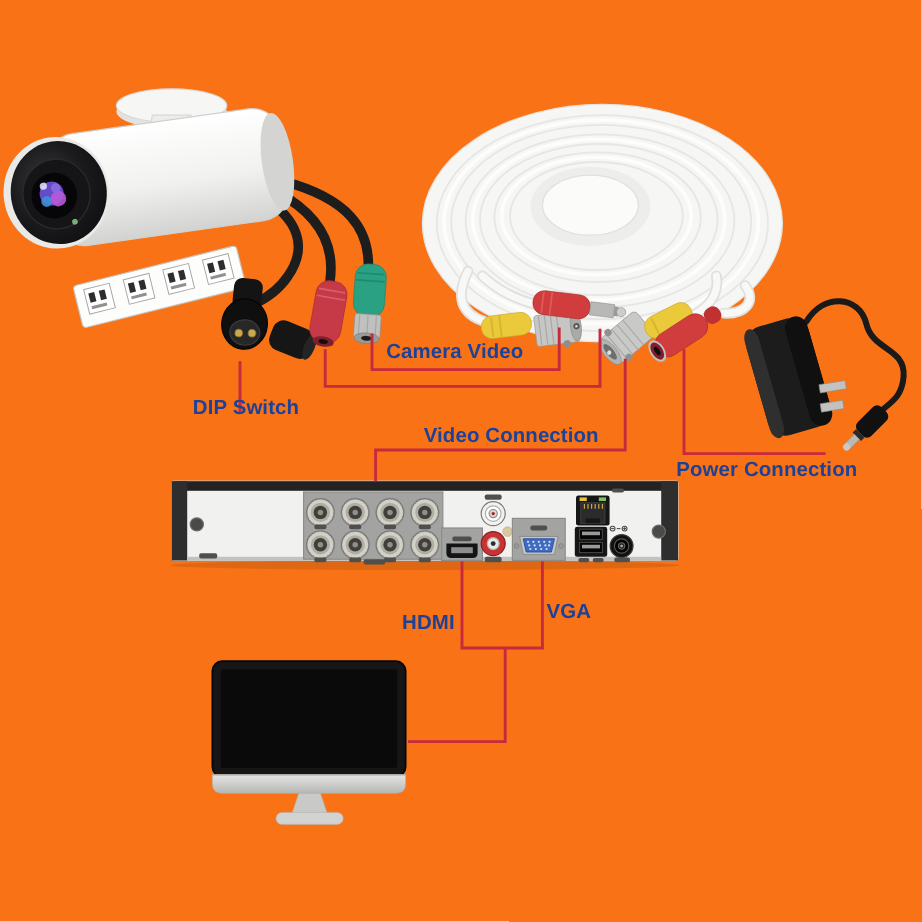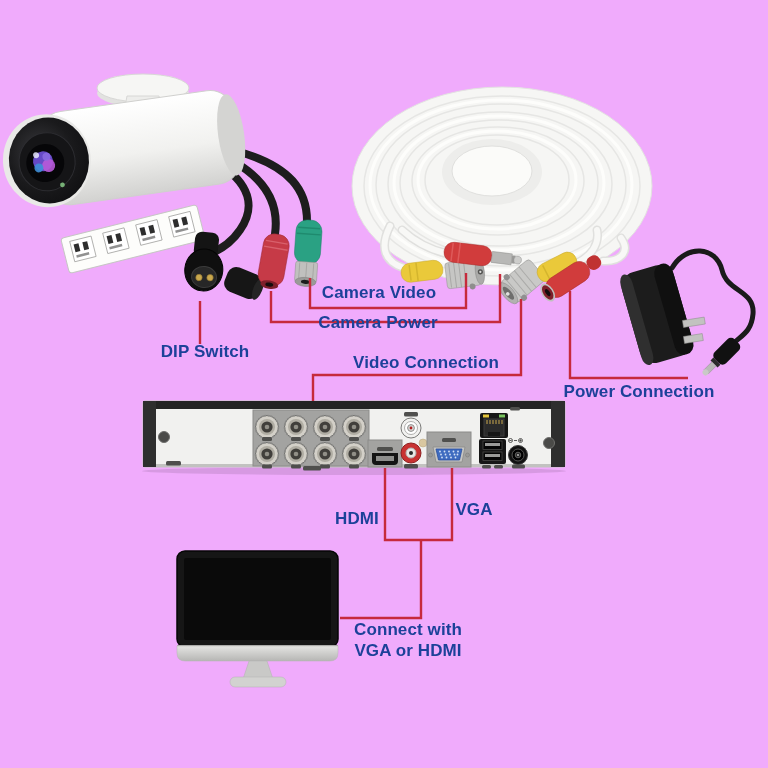--- a/index.html
+++ b/index.html
@@ -1,16 +1,16 @@
 <!DOCTYPE html>
 <html><head>
 <meta charset="utf-8">
 <style>
   html,body{margin:0;padding:0;background:#fff;}
-  #canvas{position:relative;width:768px;height:768px;background:#f0abfc;overflow:hidden;
+  #canvas{position:relative;width:768px;height:768px;background:#f97316;overflow:hidden;
           font-family:"Liberation Sans",sans-serif;}
   #art{position:absolute;left:0;top:0;}
   .lbl{position:absolute;transform:translateX(-50%);font:700 17px "Liberation Sans",sans-serif;
        color:#1c4199;white-space:nowrap;letter-spacing:.1px;}
   .lbl2{text-align:center;line-height:21px;}
 </style>
 </head>
 <body>
 
 <div id="canvas">
@@ -355,23 +355,18 @@
     <path d="M310,278 V308 H466 V273"></path>
     <path d="M271,291 V322 H500 V274"></path>
     <path d="M521,299 V375 H313 V401"></path>
     <path d="M570,291 V378 H688"></path>
     <path d="M385,468 V540 H452 V468"></path>
     <path d="M421,540 V618 H340"></path>
   </g>
 </svg>
 
   <div class="lbl" style="left:379px;top:283px">Camera Video</div>
-  <div class="lbl" style="left:378px;top:313px">Camera Power</div>
-  <div class="lbl" style="left:205px;top:342px">DIP Switch</div>
+  <div class="lbl" style="left:205px;top:330px">DIP Switch</div>
   <div class="lbl" style="left:639px;top:382px">Power Connection</div>
   <div class="lbl" style="left:426px;top:353px">Video Connection</div>
   <div class="lbl" style="left:357px;top:509px">HDMI</div>
   <div class="lbl" style="left:474px;top:500px">VGA</div>
-  <div class="lbl lbl2" style="left:408px;top:619px">
-    <div>Connect with</div>
-    <div>VGA or HDMI</div>
-  </div>
 </div>
 
 </body></html>

